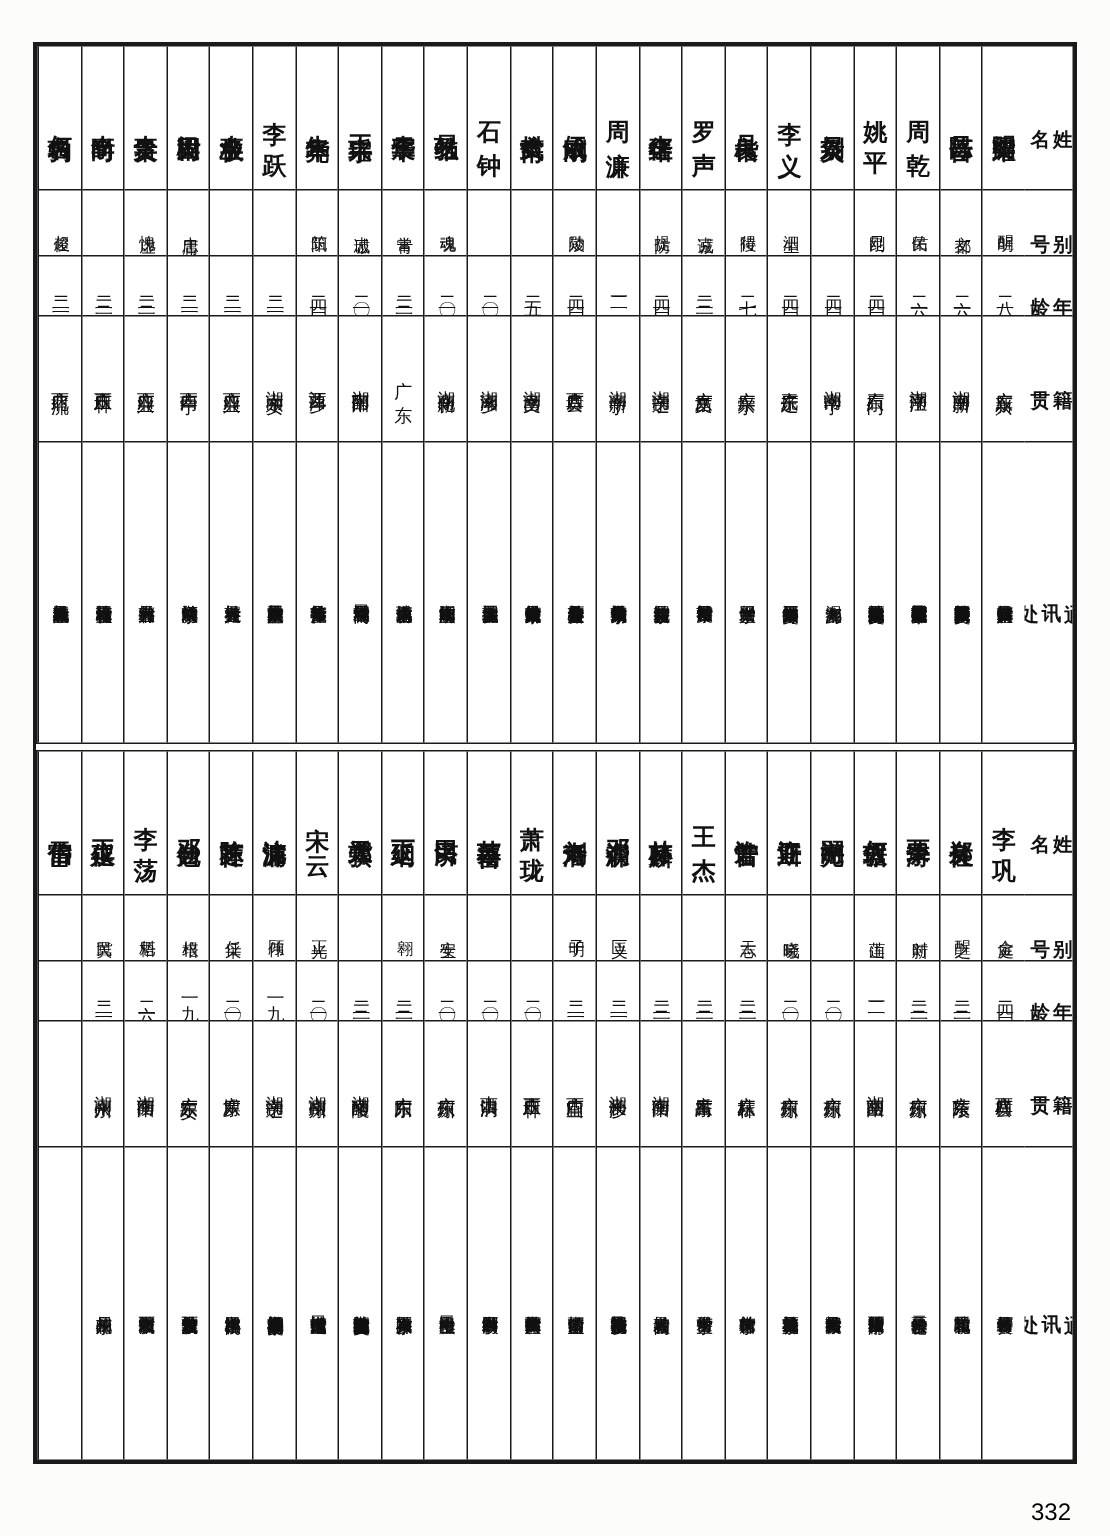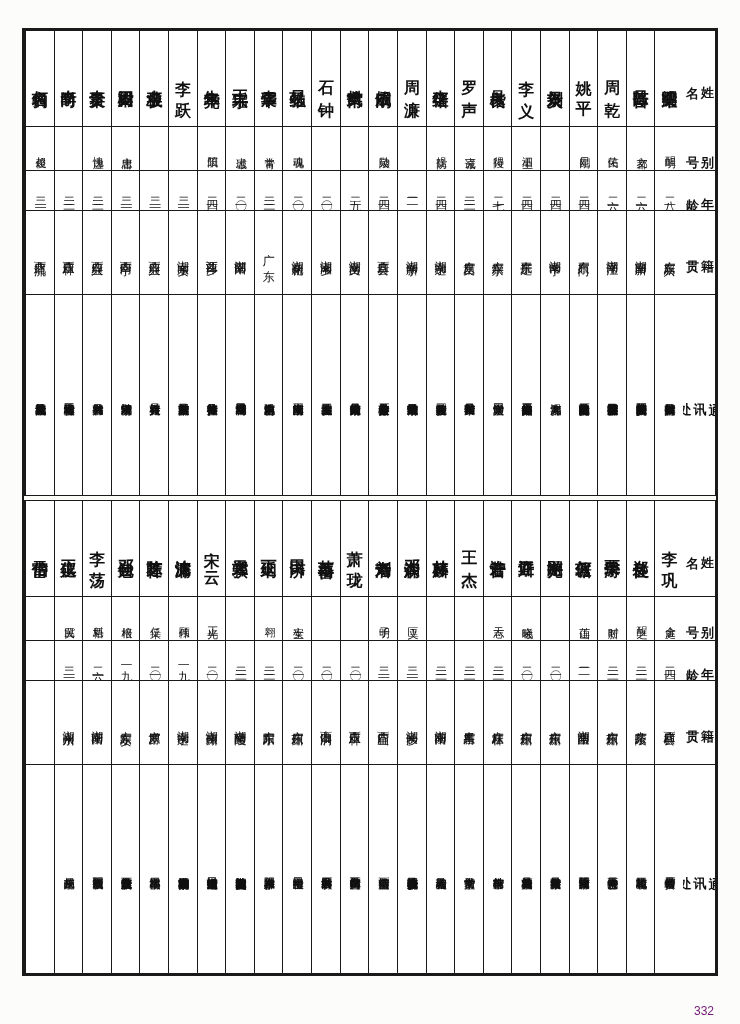--- a/index.html
+++ b/index.html
@@ -82,22 +82,22 @@
   .ag .vt{font-size:12px;letter-spacing:3px;}
   .nt .vt{font-size:12px;letter-spacing:1px;line-height:1.2;}
   .ad .vt{font-size:11px;letter-spacing:0px;line-height:1.25;max-height:100%;}
 
   .hdr{ }
   .col.header-col .cell .vt{font-size:13px;}
 
   .pagenum{
     position:absolute;
     right:26px;bottom:6px;
-    font-size:12px;
-    color:#701a75;
+    font-size:16px;
+    color:#000000;
     font-family:"Liberation Sans",sans-serif;
   }
 </style>
 </head>
 <body>
 
 <div class="page">
   <div class="frame"></div>
 
   <div class="tbl" id="table-top">

